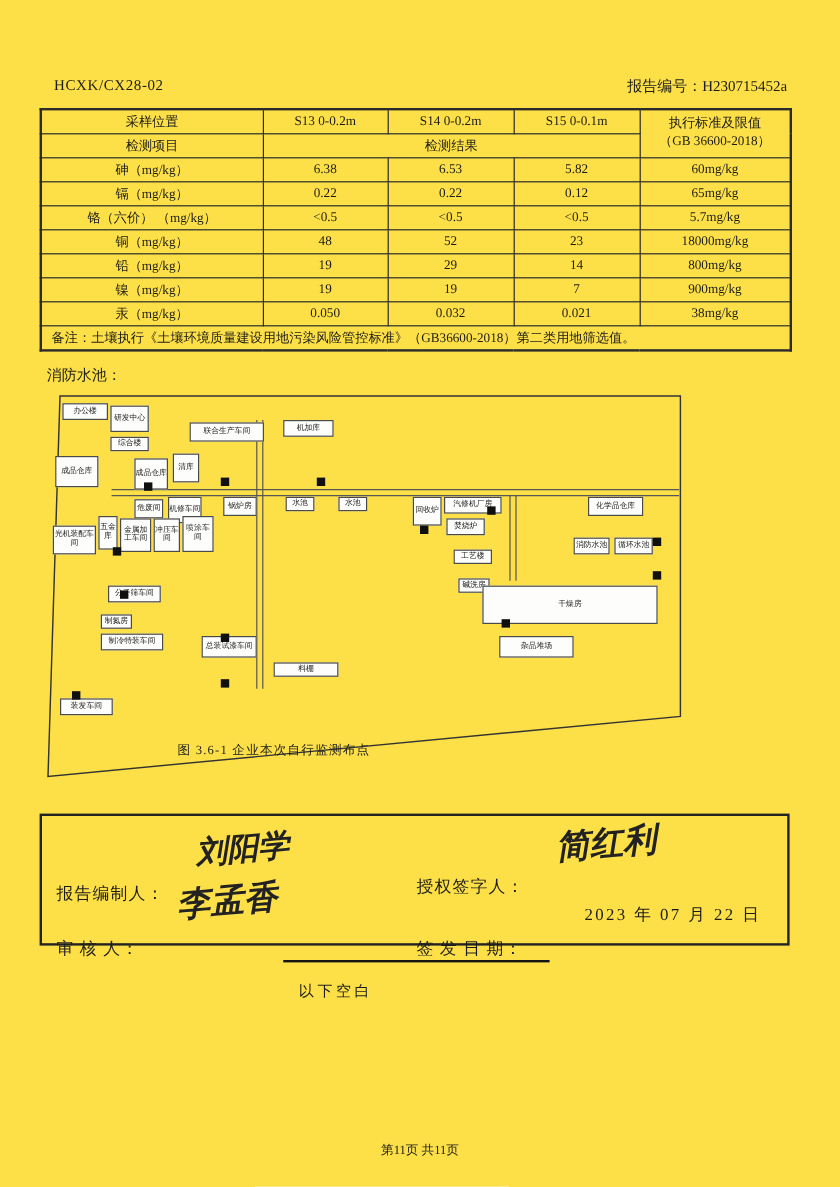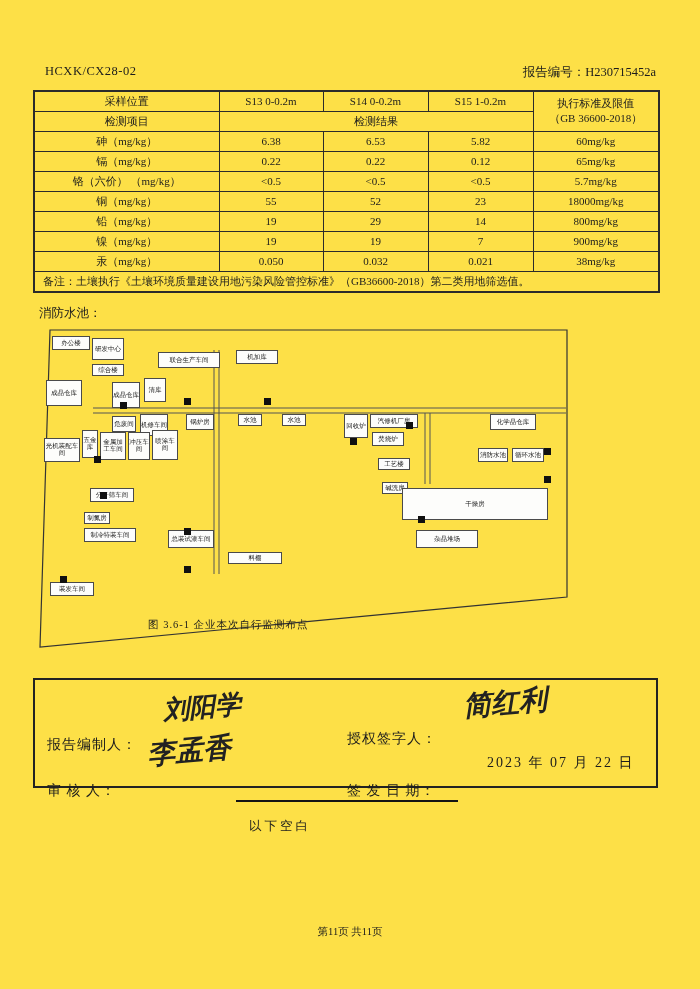--- a/index.html
+++ b/index.html
@@ -31,21 +31,21 @@
              border:2px solid #222; }
   .sig-label  { position:absolute; font-size:14px; letter-spacing:1px; white-space:nowrap;margin-top:28px; }
   .sig-script { position:absolute; font-size:26px; font-style:italic; font-weight:bold;
                 transform:rotate(-5deg); white-space:nowrap; color:#222; }
   .sig-date   { position:absolute; font-size:14px; letter-spacing:2px; white-space:nowrap; }
 
   .closing-line { position:absolute; left:236px; top:800px; width:222px;
                   border-top:2px solid #141414; }
   .closing-text { position:absolute; left:0; top:818px; width:560px; text-align:center;
                   font-size:12.5px; letter-spacing:3px; }
-  .footer-text  { position:absolute; left:0; top:925px; width:700px; text-align:center;
+  .footer-text  { position:absolute; left:0; top:952px; width:700px; text-align:center;
                   font-size:10.5px; }
 </style>
 </head>
 <body>
 
 <div class="page">
 
   <div class="hdr-left">HCXK/CX28-02</div>
   <div class="hdr-right">报告编号：H230715452a</div>
 
@@ -55,21 +55,21 @@
         <col style="width:104px">
         <col style="width:105px">
         <col style="width:105px">
         <col style="width:126px">
     </colgroup>
     <thead>
       <tr>
         <td>采样位置</td>
         <td>S13 0-0.2m</td>
         <td>S14 0-0.2m</td>
-        <td>S15 1-0.2m</td>
+        <td>S15 0-0.1m</td>
         <td rowspan="2" class="std-cell">
           <div>执行标准及限值</div>
           <div>（GB 36600-2018）</div>
         </td>
       </tr>
       <tr>
         <td>检测项目</td>
         <td colspan="3">检测结果</td>
       </tr>
     </thead>
@@ -90,21 +90,21 @@
         </tr>
         <tr>
           <td>铬（六价） （mg/kg）</td>
           <td>&lt;0.5</td>
           <td>&lt;0.5</td>
           <td>&lt;0.5</td>
           <td>5.7mg/kg</td>
         </tr>
         <tr>
           <td>铜（mg/kg）</td>
-          <td>55</td>
+          <td>48</td>
           <td>52</td>
           <td>23</td>
           <td>18000mg/kg</td>
         </tr>
         <tr>
           <td>铅（mg/kg）</td>
           <td>19</td>
           <td>29</td>
           <td>14</td>
           <td>800mg/kg</td>

